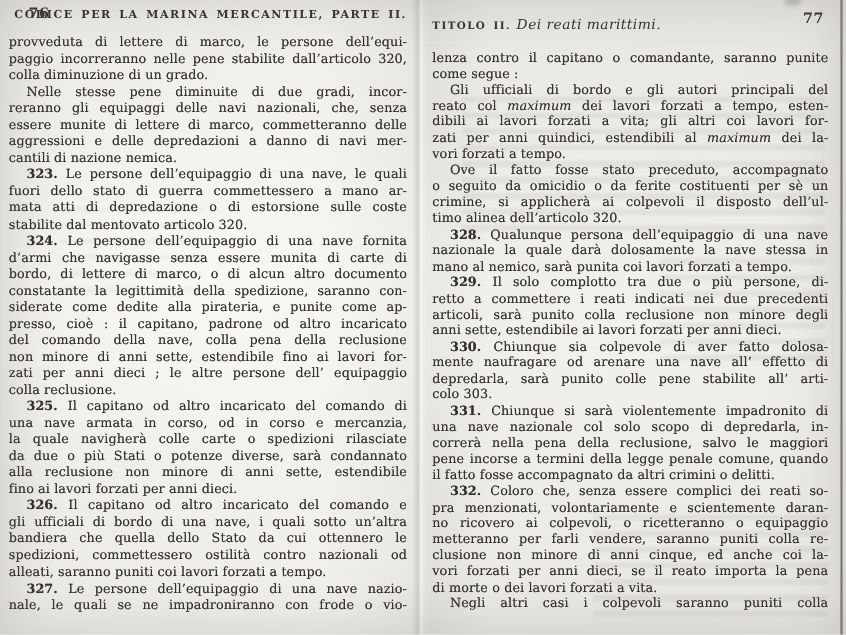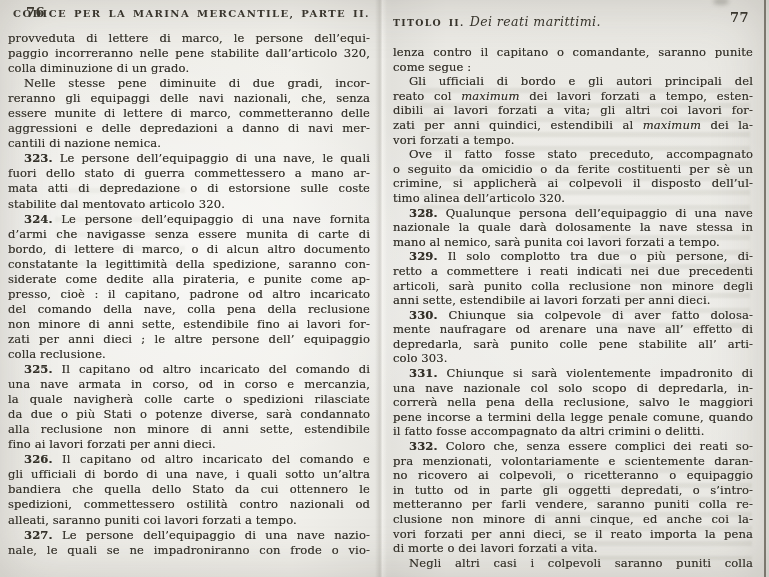--- a/index.html
+++ b/index.html
@@ -154,21 +154,20 @@
       <div class="line j"><b>331.</b> <span>Chiunque si sarà violentemente impadronito di</span></div>
       <div class="line j"><span>una nave nazionale col solo scopo di depredarla, in-</span></div>
       <div class="line j"><span>correrà nella pena della reclusione, salvo le maggiori</span></div>
       <div class="line j"><span>pene incorse a termini della legge penale comune, quando</span></div>
       <div class="line"><span>il fatto fosse accompagnato da altri crimini o delitti.</span></div>
     </div>
     <div class="para ind">
       <div class="line j"><b>332.</b> <span>Coloro che, senza essere complici dei reati so-</span></div>
       <div class="line j"><span>pra menzionati, volontariamente e scientemente daran-</span></div>
       <div class="line j"><span>no ricovero ai colpevoli, o ricetteranno o equipaggio</span></div>
-      <div class="line j"><span>in tutto od in parte gli oggetti depredati, o s’intro-</span></div>
       <div class="line j"><span>metteranno per farli vendere, saranno puniti colla re-</span></div>
       <div class="line j"><span>clusione non minore di anni cinque, ed anche coi la-</span></div>
       <div class="line j"><span>vori forzati per anni dieci, se il reato importa la pena</span></div>
       <div class="line"><span>di morte o dei lavori forzati a vita.</span></div>
     </div>
     <div class="para ind">
       <div class="line j"><span>Negli altri casi i colpevoli saranno puniti colla</span></div>
     </div>
   </div>
 

